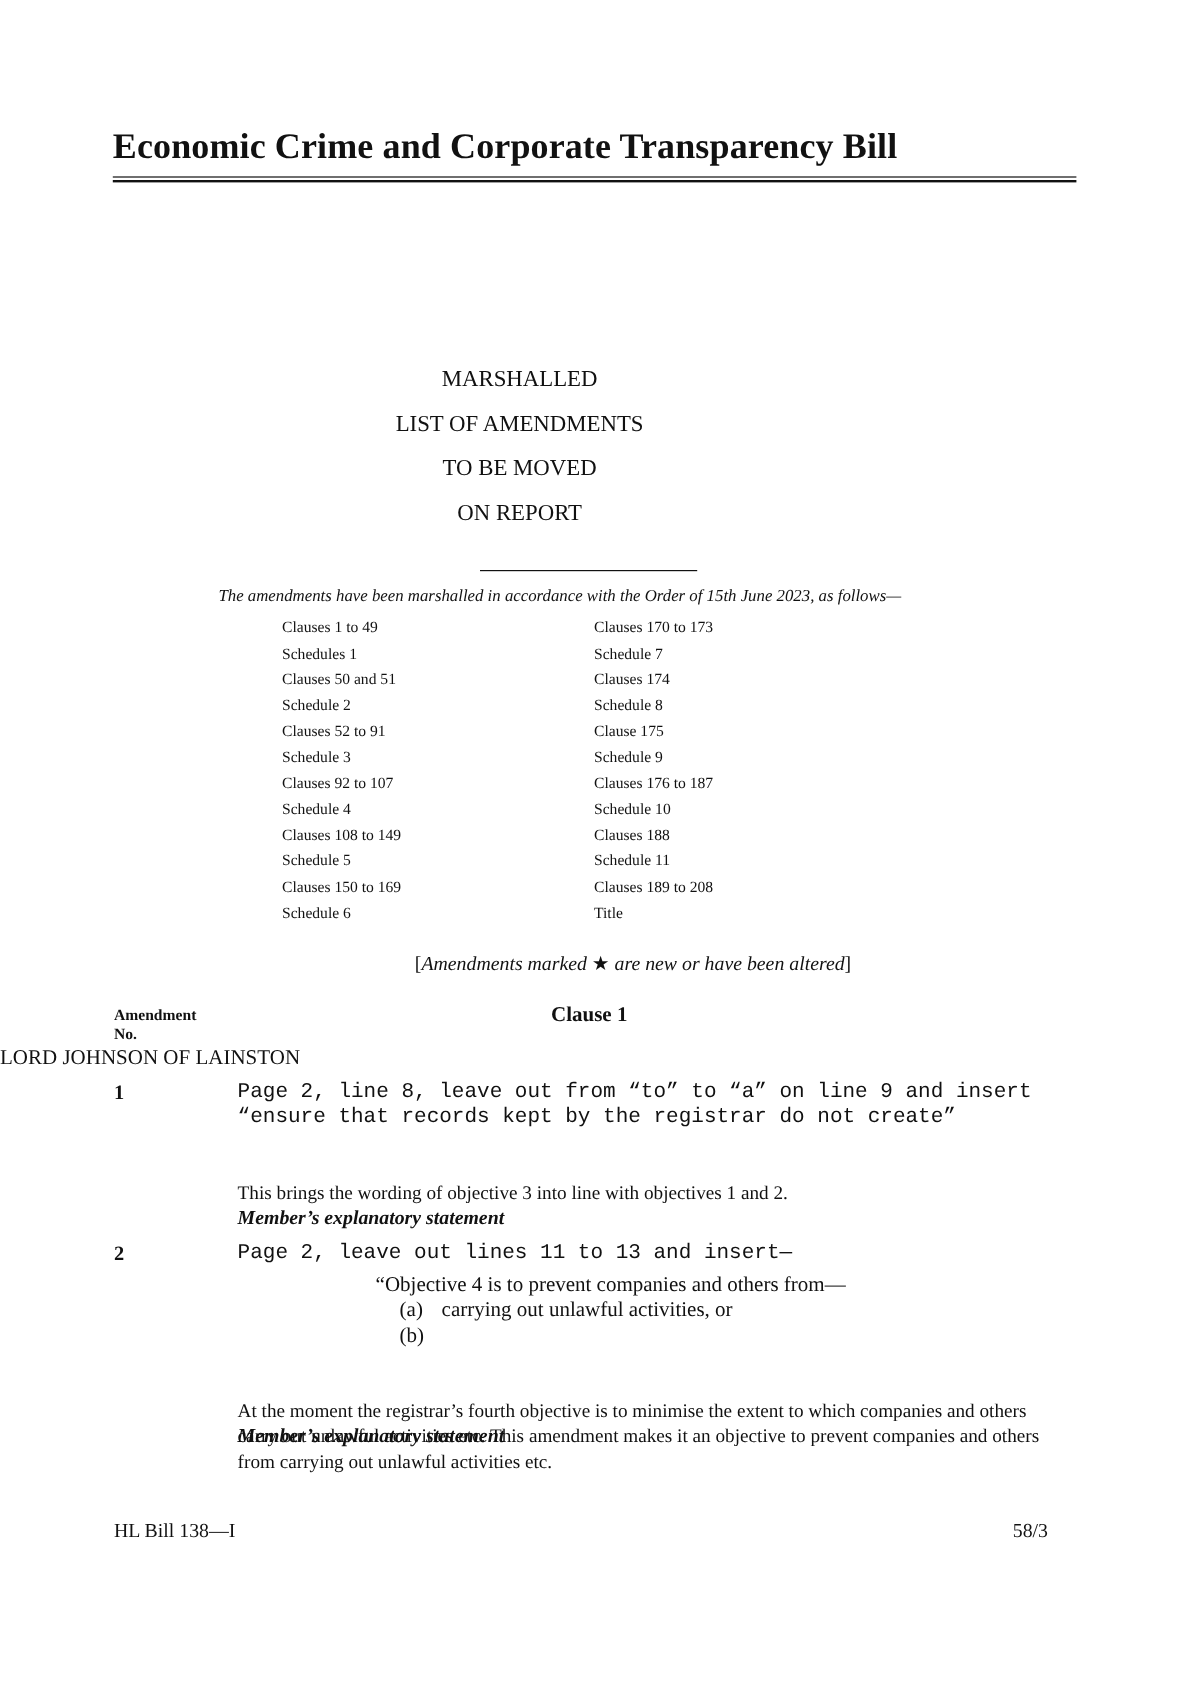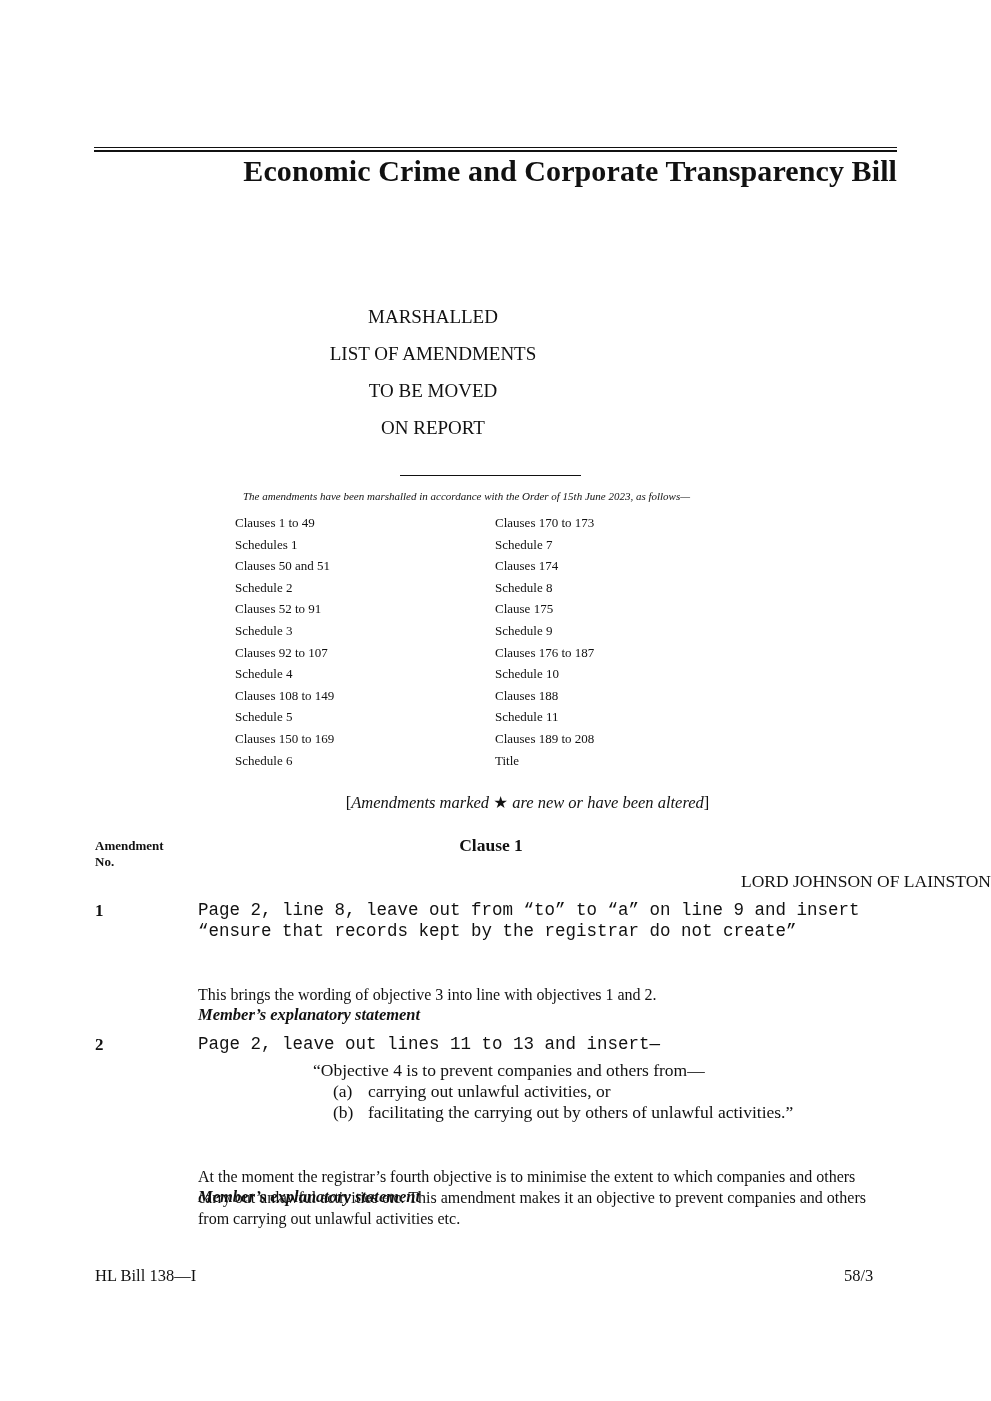--- a/index.html
+++ b/index.html
@@ -2,37 +2,37 @@
 <html><head>
 <meta charset="utf-8">
 <style>
   html, body { margin: 0; padding: 0; background: #ffffff; }
   body {
     width: 991px; height: 1401px; position: relative; overflow: hidden;
     font-family: "Liberation Serif", "DejaVu Serif", serif; color: #111;
   }
   .abs { position: absolute; }
   .title {
-    left: 94px; width: 803px; top: 106px; text-align: right;
-    font-size: 30px; font-weight: bold; letter-spacing: 0.1px; margin-top: 48px;
+    left: 94px; width: 803px; top: 106px; text-align: left;
+    font-size: 30px; font-weight: bold; letter-spacing: 0.1px;
   }
   .rule-thin { left: 94px; width: 803px; top: 147px; height: 0; border-top: 1px solid #111; }
   .rule-thick { left: 94px; width: 803px; top: 150px; height: 0; border-top: 2.5px solid #111; }
   .heading-line { left: 0; width: 866px; text-align: center; font-size: 19px; }
   .short-rule { left: 400px; width: 181px; top: 475px; border-top: 1px solid #111; }
-  .intro { left: 0; width: 933px; top: 490px; text-align: center; font-size: 11px; font-style: italic; }
+  .intro { left: 0; width: 933px; top: 490px; text-align: center; font-size: 14px; font-style: italic; }
   .col { font-size: 13px; line-height: 21.6px; }
   .col div { white-space: nowrap; }
   .col-left { left: 235px; top: 512px; }
   .col-right { left: 495px; top: 512px; }
   .notice { left: 0; width: 991px; top: 793px; text-align: center; font-size: 16.5px; padding-left: 32px; }
   .notice i { font-style: italic; }
   .amend-hdr { left: 95px; top: 838px; font-size: 13px; font-weight: bold; line-height: 16px; }
   .clause-hdr { left: 0; width: 982px; top: 835px; text-align: center; font-size: 17.5px; font-weight: bold; }
-  .member { left: 0; width: 991px; top: 871px; text-align: right; font-size: 17.5px; }
+  .member { left: 0; width: 991px; top: 871px; text-align: left; font-size: 17.5px; }
   .num { left: 95px; font-size: 17px; font-weight: bold; }
   .body-text { left: 198px; width: 705px; font-size: 17.5px; line-height: 21px; font-family: Liberation Mono, monospace; }
   .stmt-title { left: 198px; font-size: 16.5px; font-weight: bold; font-style: italic; margin-top: 41px; }
   .stmt-text { left: 198px; width: 700px; font-size: 16px; line-height: 21px; }
   .quote { left: 313px; font-size: 17.5px; line-height: 21px; }
   .item { font-size: 17.5px; line-height: 21px; }
   .item .lbl { position: absolute; left: 0; }
   .footer-left { left: 95px; top: 1266px; font-size: 16.5px; }
   .footer-right { left: 844px; top: 1266px; font-size: 16.5px; }
 </style>
@@ -101,19 +101,18 @@
 
 <div class="abs num" style="top:1035px">2</div>
 <div class="abs body-text" style="top:1034px">Page 2, leave out lines 11 to 13 and insert—</div>
 <div class="abs quote" style="top:1060px">“Objective 4 is to prevent companies and others from—</div>
 <div class="abs item" style="top:1081px; left:333px; width:560px;">
   <span class="lbl">(a)</span>
   <span style="margin-left:35px">carrying out unlawful activities, or</span>
 </div>
 <div class="abs item" style="top:1102px; left:333px; width:560px;">
   <span class="lbl">(b)</span>
-  <span style="margin-left:35px">facilitating the carrying out by others of unlawful activities.”</span>
 </div>
 <div class="abs stmt-title" style="top:1146px">Member’s explanatory statement</div>
 <div class="abs stmt-text" style="top:1166px; width:690px;">At the moment the registrar’s fourth objective is to minimise the extent to which companies and others carry out unlawful activities etc. This amendment makes it an objective to prevent companies and others from carrying out unlawful activities etc.</div>
 
 <div class="abs footer-left">HL Bill 138—I</div>
 <div class="abs footer-right">58/3</div>
 
 </body></html>

